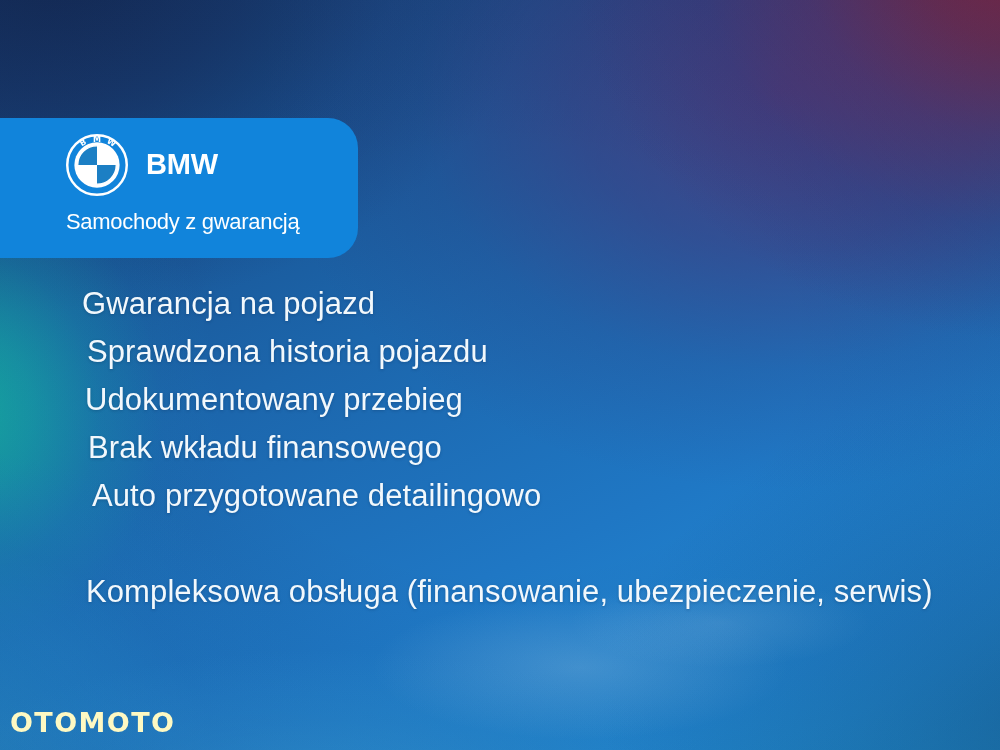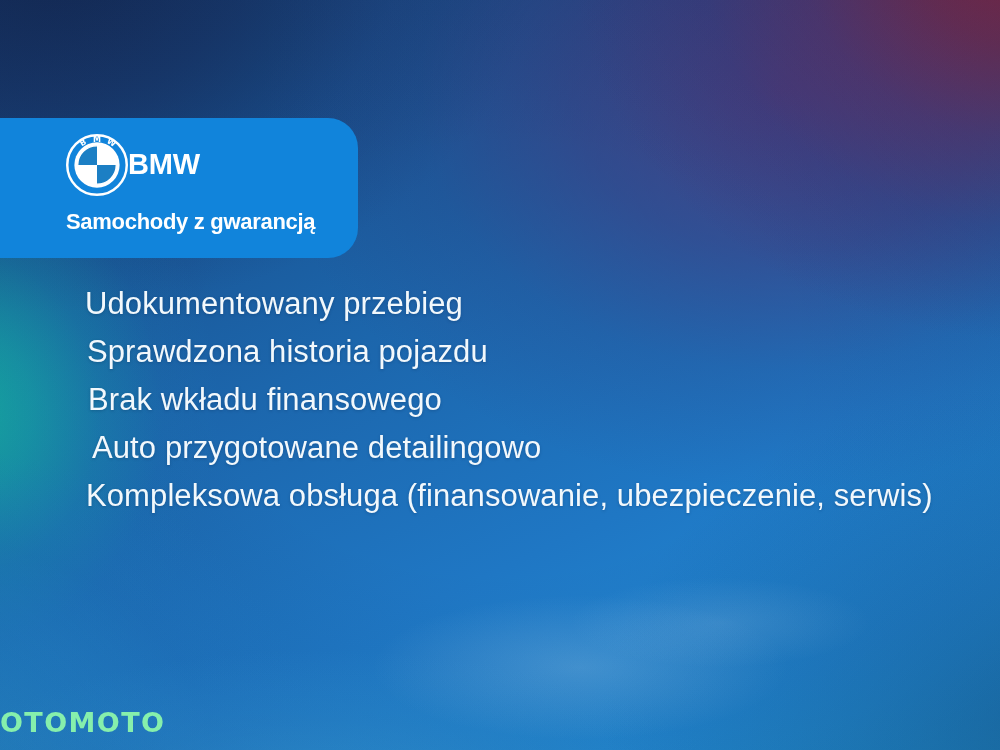--- a/index.html
+++ b/index.html
@@ -120,35 +120,36 @@
     height: 80px;
     box-sizing: border-box;
   }
   #bmw-roundel {
     width: 62px;
     height: 62px;
     flex: 0 0 62px;
     display: block;
   }
   #brand-names {
+    margin-left: 18px;
     display: flex;
     flex-direction: column;
     line-height: 1.03;
   }
   .brand-line {
     color: #ffffff;
     font-size: 29px;
     font-weight: bold;
     letter-spacing: -0.2px;
     white-space: nowrap;
   }
   #badge-tagline {
     color: #ffffff;
     font-size: 22px;
-    font-weight: bold;
+    font-weight: normal;
     letter-spacing: -0.3px;
     padding-left: 66px;
     margin-top: 11px;
     white-space: nowrap;
   }
 
   
   #benefits {
     position: absolute;
     left: 76px;
@@ -162,29 +163,29 @@
     line-height: 48px;
     letter-spacing: 0.1px;
     white-space: nowrap;
     text-shadow: 0 1px 3px rgba(10,40,80,0.28);
   }
   .benefit-line.ind-1 { padding-left: 6px; }
   .benefit-line.ind-2 { padding-left: 11px; }
   .benefit-line.ind-3 { padding-left: 9px; }
   .benefit-line.ind-4 { padding-left: 16px; }
   .benefit-line.ind-5 { padding-left: 12px; }
-  .benefit-line.ind-6 { padding-left: 10px; }
+  .benefit-line.ind-6 { padding-left: 10px; margin-top: 48px; }
   .benefit-line.ind-7 { padding-left: 12px; }
 
   
   #otomoto-watermark {
     position: absolute;
-    left: 0;
+    left: 10px;
     bottom: 12px;
-    color: #86efac;
+    color: #fef9c3;
     font-size: 27px;
     font-weight: bold;
     letter-spacing: 1.4px;
     font-family: "DejaVu Sans", sans-serif;
   }
 </style>
 </head>
 <body>
 
 <div id="stage">
@@ -218,22 +219,23 @@
 
       <div id="brand-names">
         <div class="brand-line">BMW</div>
       </div>
     </div>
 
     <div id="badge-tagline">Samochody z gwarancją</div>
   </div>
 
   <div id="benefits">
+    <div class="benefit-line ind-1">Gwarancja na pojazd</div>
+    <div class="benefit-line ind-2">Sprawdzona historia pojazdu</div>
     <div class="benefit-line ind-3">Udokumentowany przebieg</div>
-    <div class="benefit-line ind-2">Sprawdzona historia pojazdu</div>
     <div class="benefit-line ind-5">Brak wkładu finansowego</div>
     <div class="benefit-line ind-4">Auto przygotowane detailingowo</div>
     <div class="benefit-line ind-6">Kompleksowa obsługa (finansowanie, ubezpieczenie, serwis)</div>
   </div>
 
   <div id="otomoto-watermark">OTOMOTO</div>
 
 </div>
 
 </body></html>

